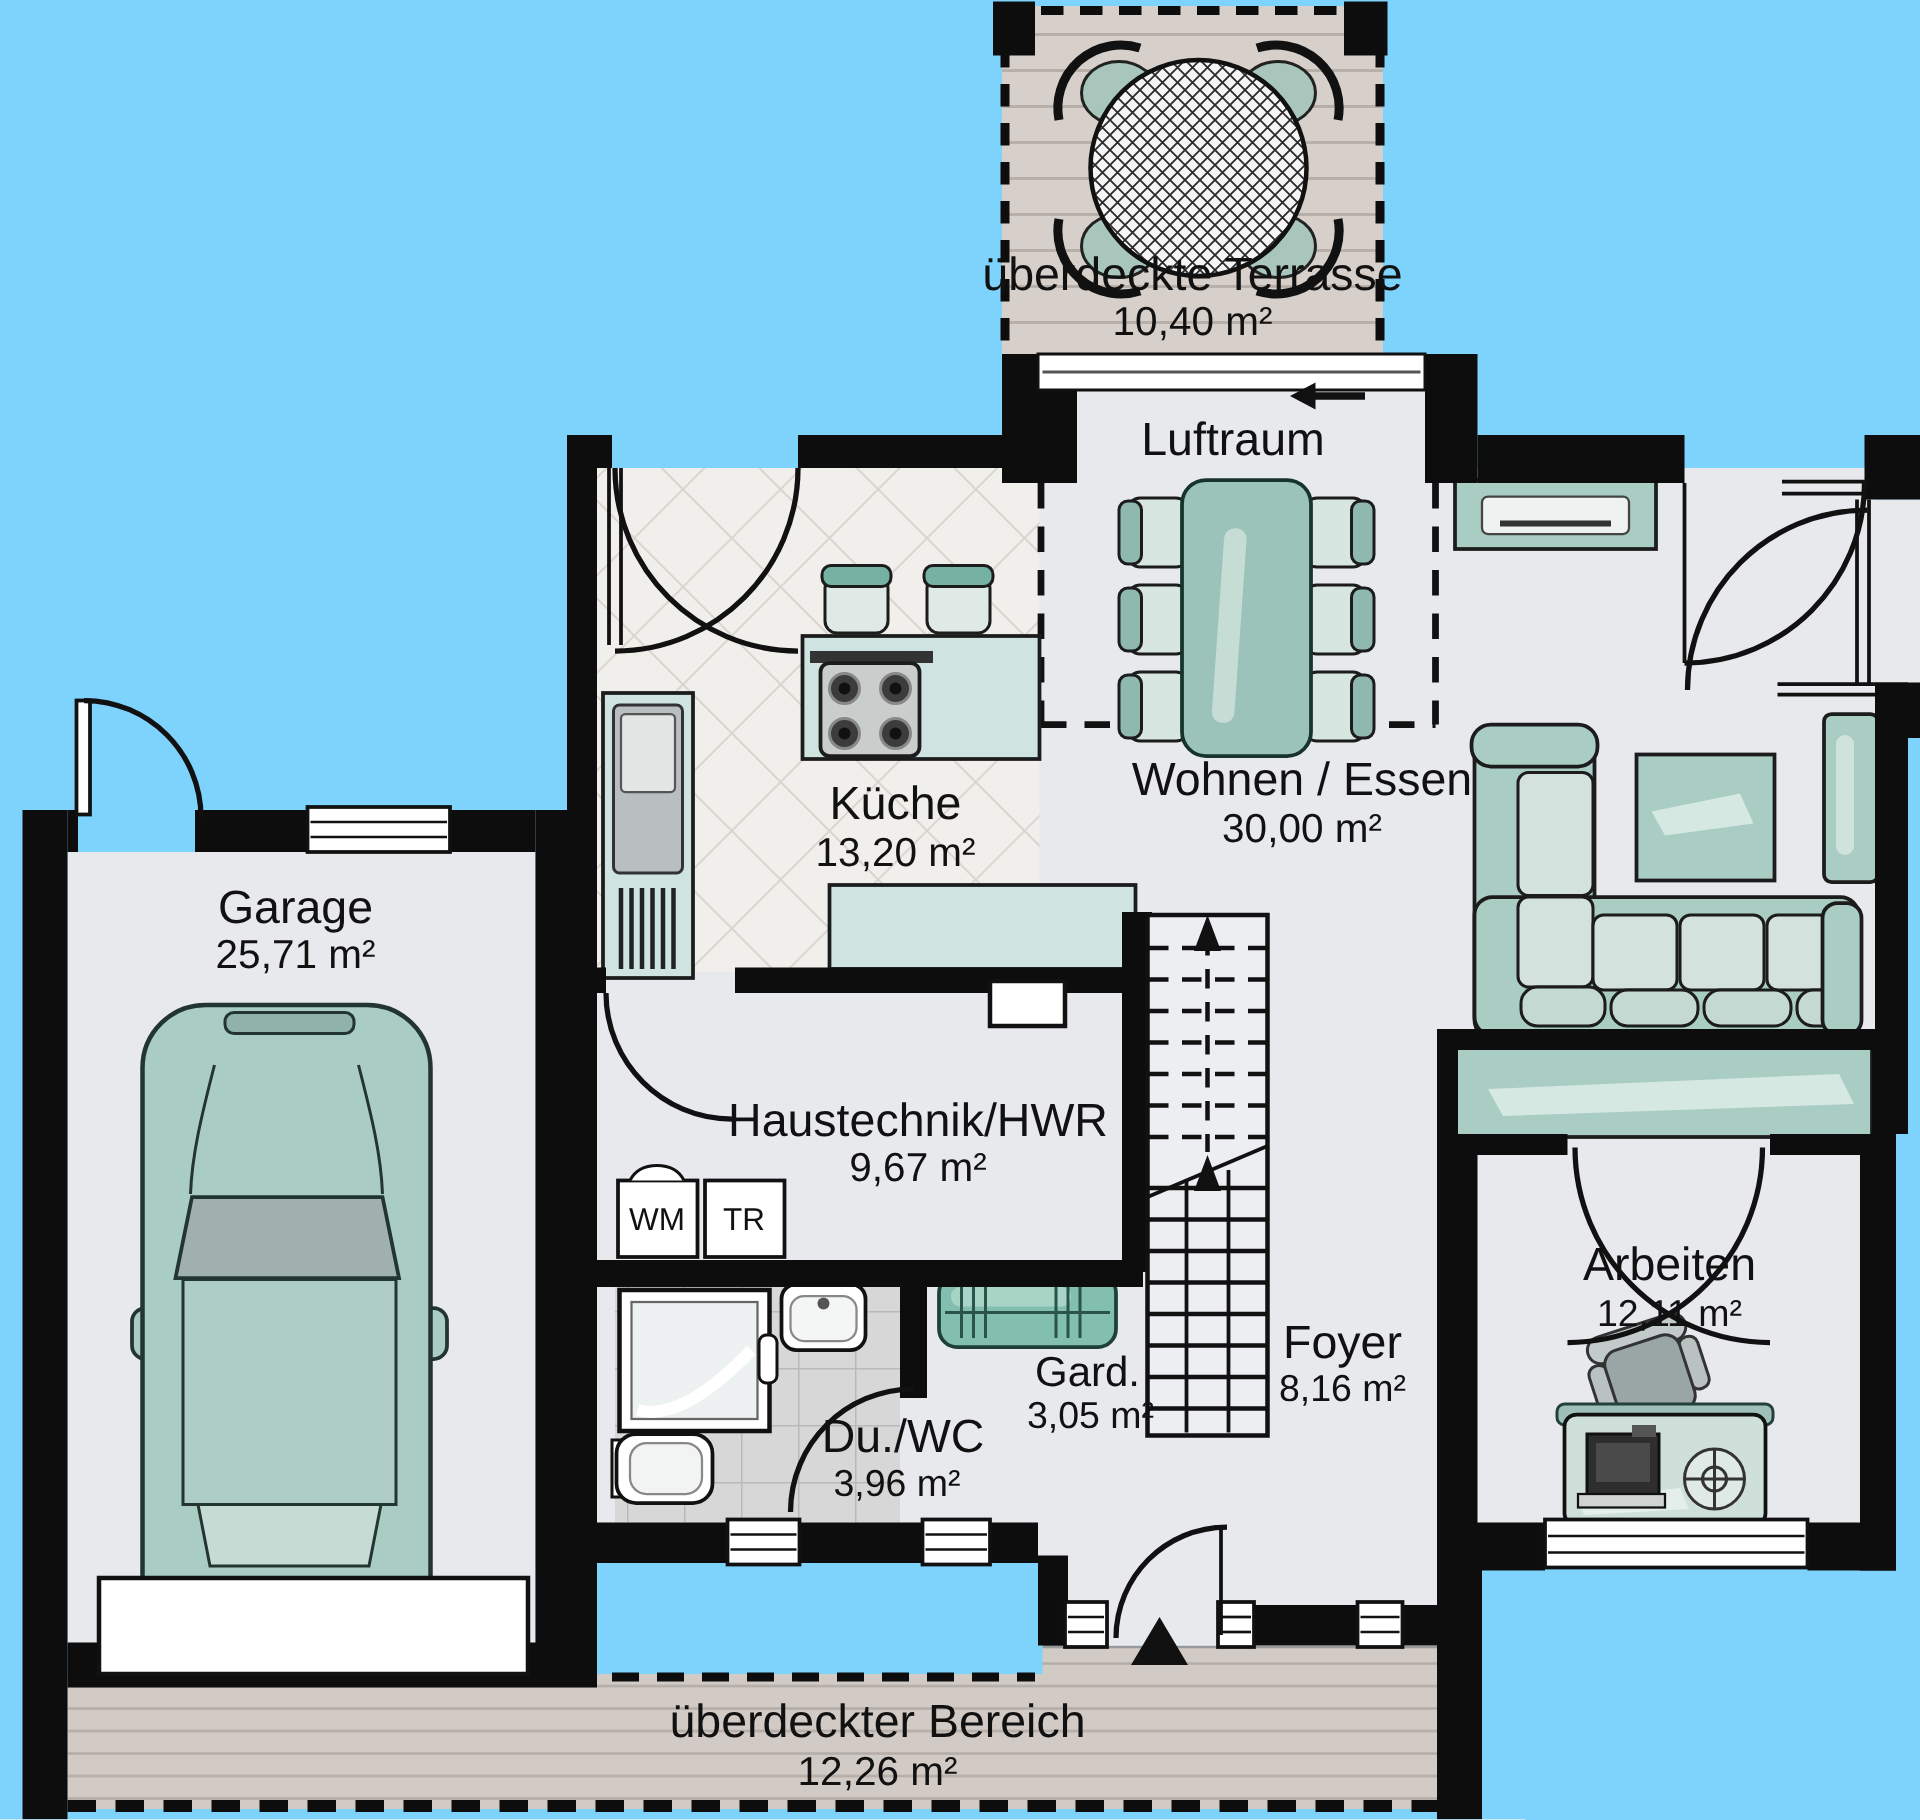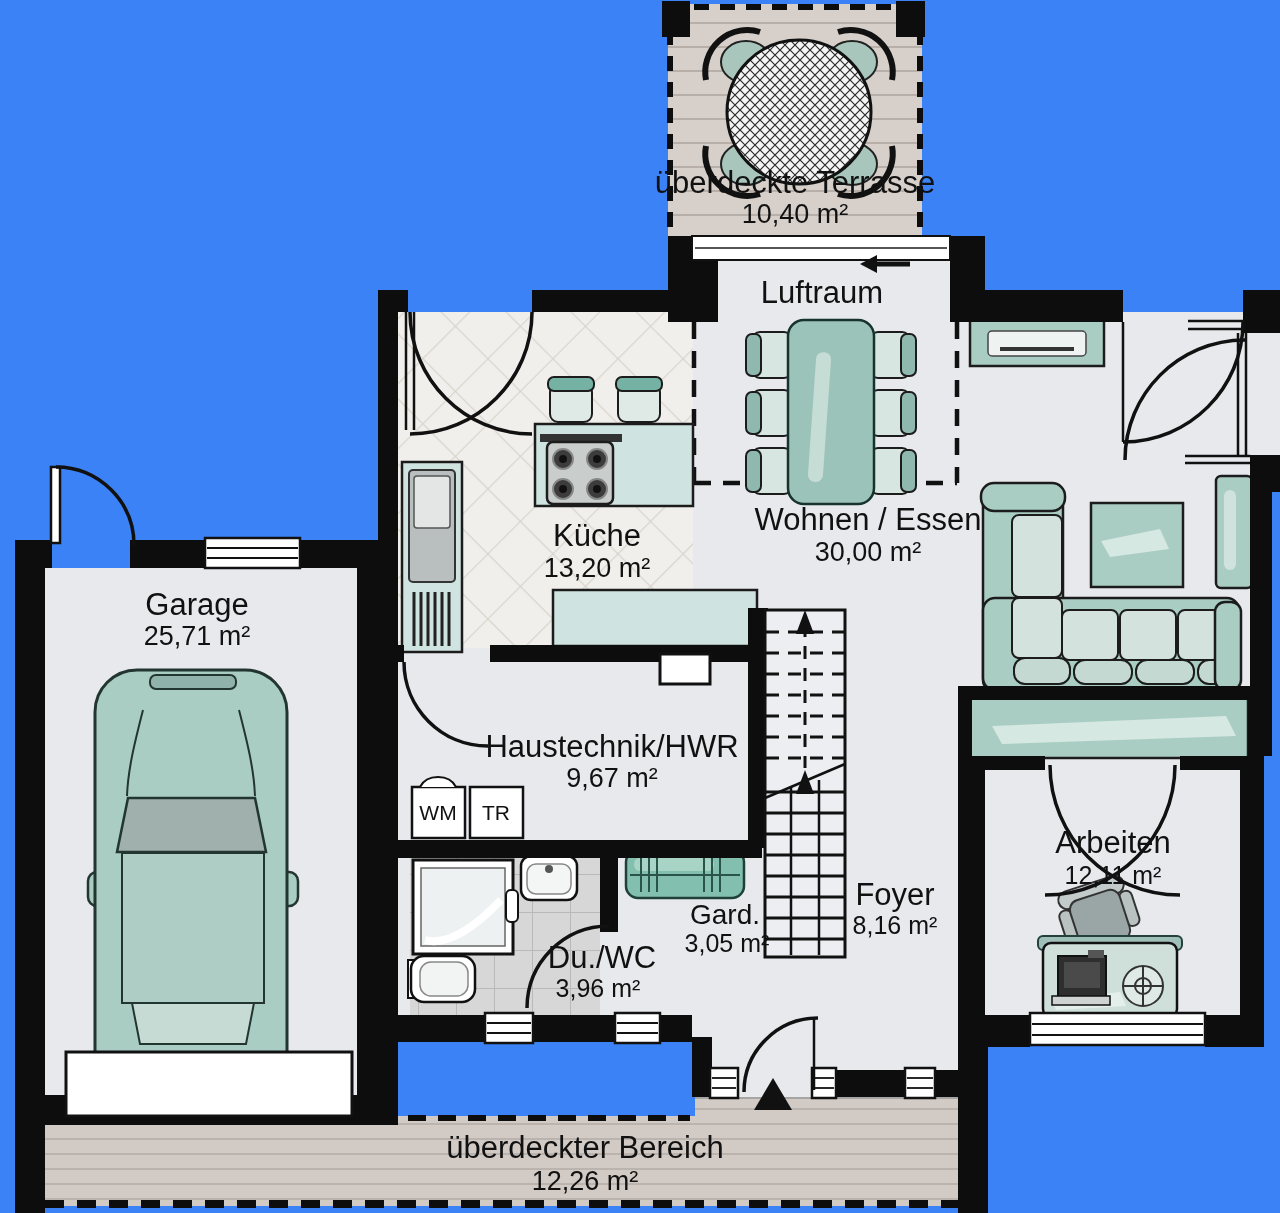--- a/index.html
+++ b/index.html
@@ -1,16 +1,16 @@
 <!DOCTYPE html>
 <html><head>
 <meta charset="utf-8">
 <style>
   html,body{margin:0;padding:0;background:#fff;}
-  .plan-wrap{width:1280px;height:1213px;position:relative;background:#3b82f6;}
+  .plan-wrap{width:1280px;height:1213px;position:relative;background:#7dd3fc;}
   svg{display:block;}
   text{font-family:"Liberation Sans","DejaVu Sans",sans-serif;fill:#111;}
   .rn{font-size:31px;}
   .ra{font-size:27px;}
   .rn-sm{font-size:28px;}
   .ra-sm{font-size:25px;}
   .lbl-xs{font-size:21px;}
   .mid{text-anchor:middle;}
 </style>
 </head>

